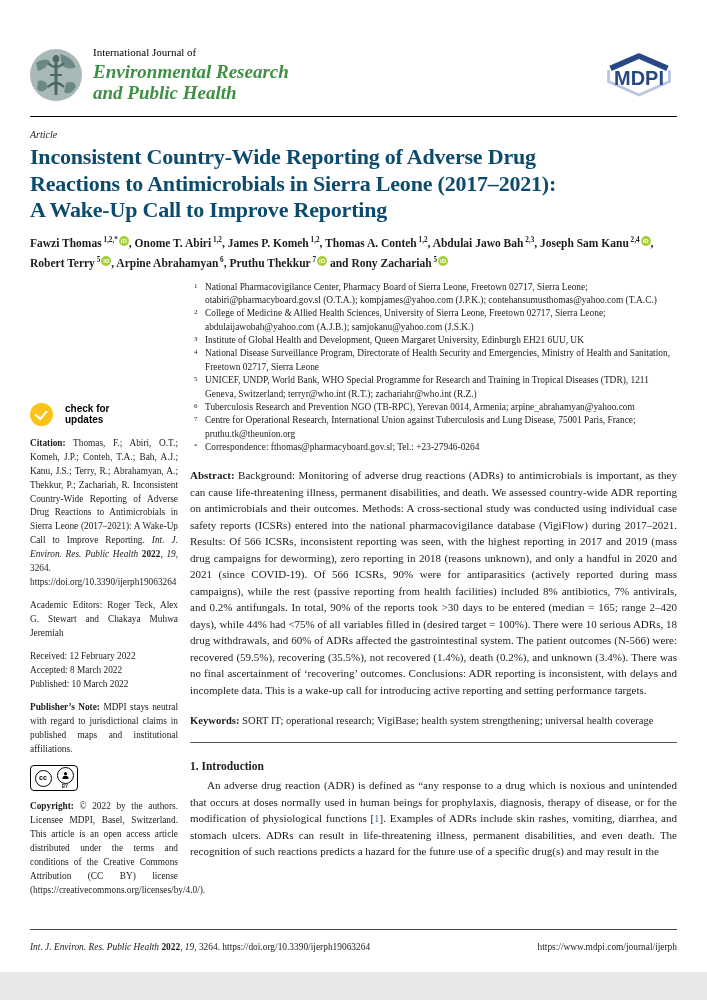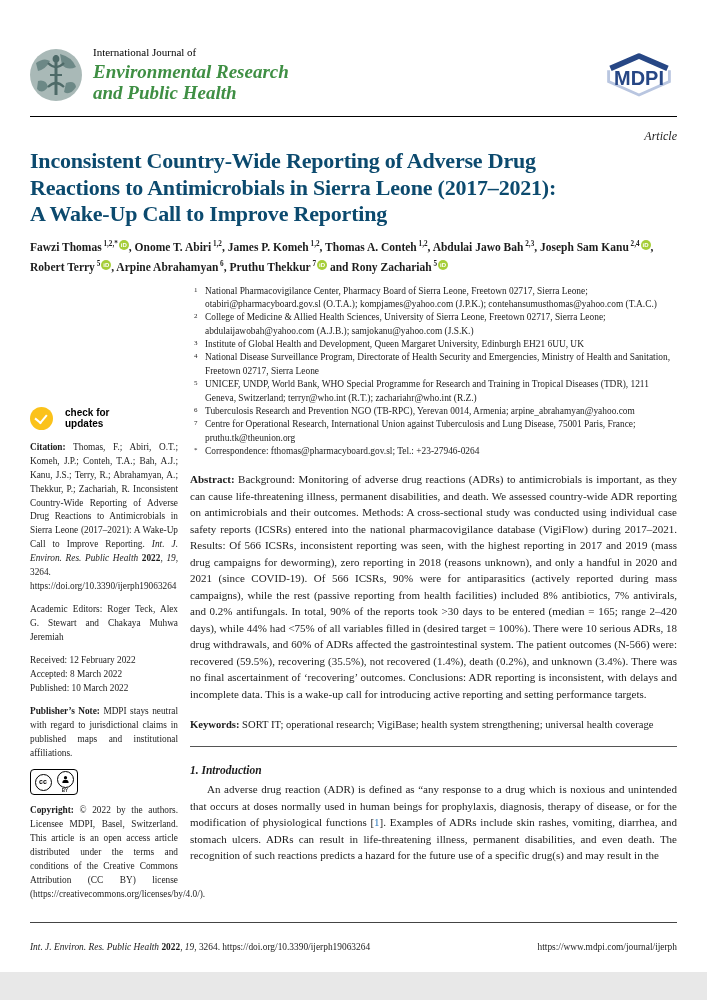--- a/index.html
+++ b/index.html
@@ -10,21 +10,21 @@
   }
   
   .header { display:flex; justify-content:space-between; align-items:center;
     padding:16px 0 12px 0; border-bottom:1.6px solid #000; }
   .logo-wrap { display:flex; align-items:center; gap:11px; }
   .globe { width:52px; height:52px; flex:none; }
   .journal-name { line-height:1.15; }
   .jn-line1 { font-size:11px; color:#000; margin-bottom:2px; }
   .jn-green { font-size:19px; color:#3f8f44; font-weight:bold; font-style:italic; }
   
-  .article-label { font-style:italic; font-size:12px; margin:12px 0 4px 0;text-align:right; }
+  .article-label { font-style:italic; font-size:10px; margin:12px 0 4px 0; }
   .title { font-size:22px; font-weight:bold; line-height:1.2; letter-spacing:-0.2px; color:#0c4a6e; }
   .authors { font-size:11.5px; font-weight:bold; line-height:1.75; margin-top:9px; margin-bottom:4px; }
   .authors sup { font-size:7.2px; font-weight:bold; }
   .orcid {
     display:inline-block; width:10px; height:10px; border-radius:50%;
     background:#a6ce39; color:#fff; font-family:"Liberation Sans",sans-serif;
     font-size:6px; font-weight:bold; line-height:10px; text-align:center;
     vertical-align:4px; margin-left:1px;
   }
   
@@ -34,41 +34,41 @@
   
   .aff-row { display:flex; font-size:9.4px; line-height:1.42; }
   .aff-num { flex:none; width:15px; font-size:7px; padding-top:1px; box-sizing:border-box; padding-left:4px; }
   .aff-text { flex:1; }
   
   .abstract { margin-top:13px; font-size:11px; line-height:1.5; text-align:justify; }
   .keywords { margin-top:15px; font-size:10.6px; line-height:1.5; }
   .b { font-weight:bold; } .i { font-style:italic; }
   .rule { border-top:1px solid #555; margin-top:13px; }
   
-  .intro-heading { font-size:11.5px; font-weight:bold; margin-top:17px;font-style:italic; }
+  .intro-heading { font-size:11.5px; font-weight:bold; margin-top:17px; }
   .intro-p { font-size:11px; line-height:1.5; text-align:justify; text-indent:17px; margin-top:5px; }
   .ref-link { color:#2f7bbf; text-decoration:none; cursor:pointer; }
   
   .check-updates { display:flex; align-items:center; gap:12px; margin-bottom:11px; cursor:pointer; }
   .check-circle { width:23px; height:23px; border-radius:50%; background:#fbc21a; position:relative; flex:none; }
   .check-circle::after { content:""; position:absolute; left:7px; top:5px; width:6px; height:9px;
     border:solid #fff; border-width:0 2.4px 2.4px 0; transform:rotate(40deg); }
   .check-text { font-family:"Liberation Sans",sans-serif; font-weight:bold; font-size:10px; line-height:1.12; color:#000; }
   .side-block { margin-bottom:9px; text-align:justify; }
   .dates-line { margin:0; }
   .cc-badge { width:46px; height:24px; border:1.6px solid #000; border-radius:4px;
     display:flex; align-items:center; justify-content:center; gap:5px; margin:6px 0 9px 0; background:#fff; }
   .cc-circle { width:15px; height:15px; border:1.5px solid #000; border-radius:50%;
     display:flex; align-items:center; justify-content:center;
     font-family:"Liberation Sans",sans-serif; font-size:7px; font-weight:bold; color:#000; }
   .cc-by-wrap { display:flex; flex-direction:column; align-items:center; line-height:1; }
   .cc-by-label { font-family:"Liberation Sans",sans-serif; font-size:4.5px; font-weight:bold; margin-top:0.5px; }
   
   .footer { position:absolute; left:30px; right:30px; bottom:20px;
-    border-top:1px solid #444; padding-top:19px; display:flex;
+    border-top:1px solid #444; padding-top:12px; display:flex;
     justify-content:space-between; font-size:9.4px; }
 </style>
 </head>
 <body>
 
 <div class="page">
 
   <div class="header">
     <div class="logo-wrap">
       <svg class="globe" viewBox="0 0 52 52">

